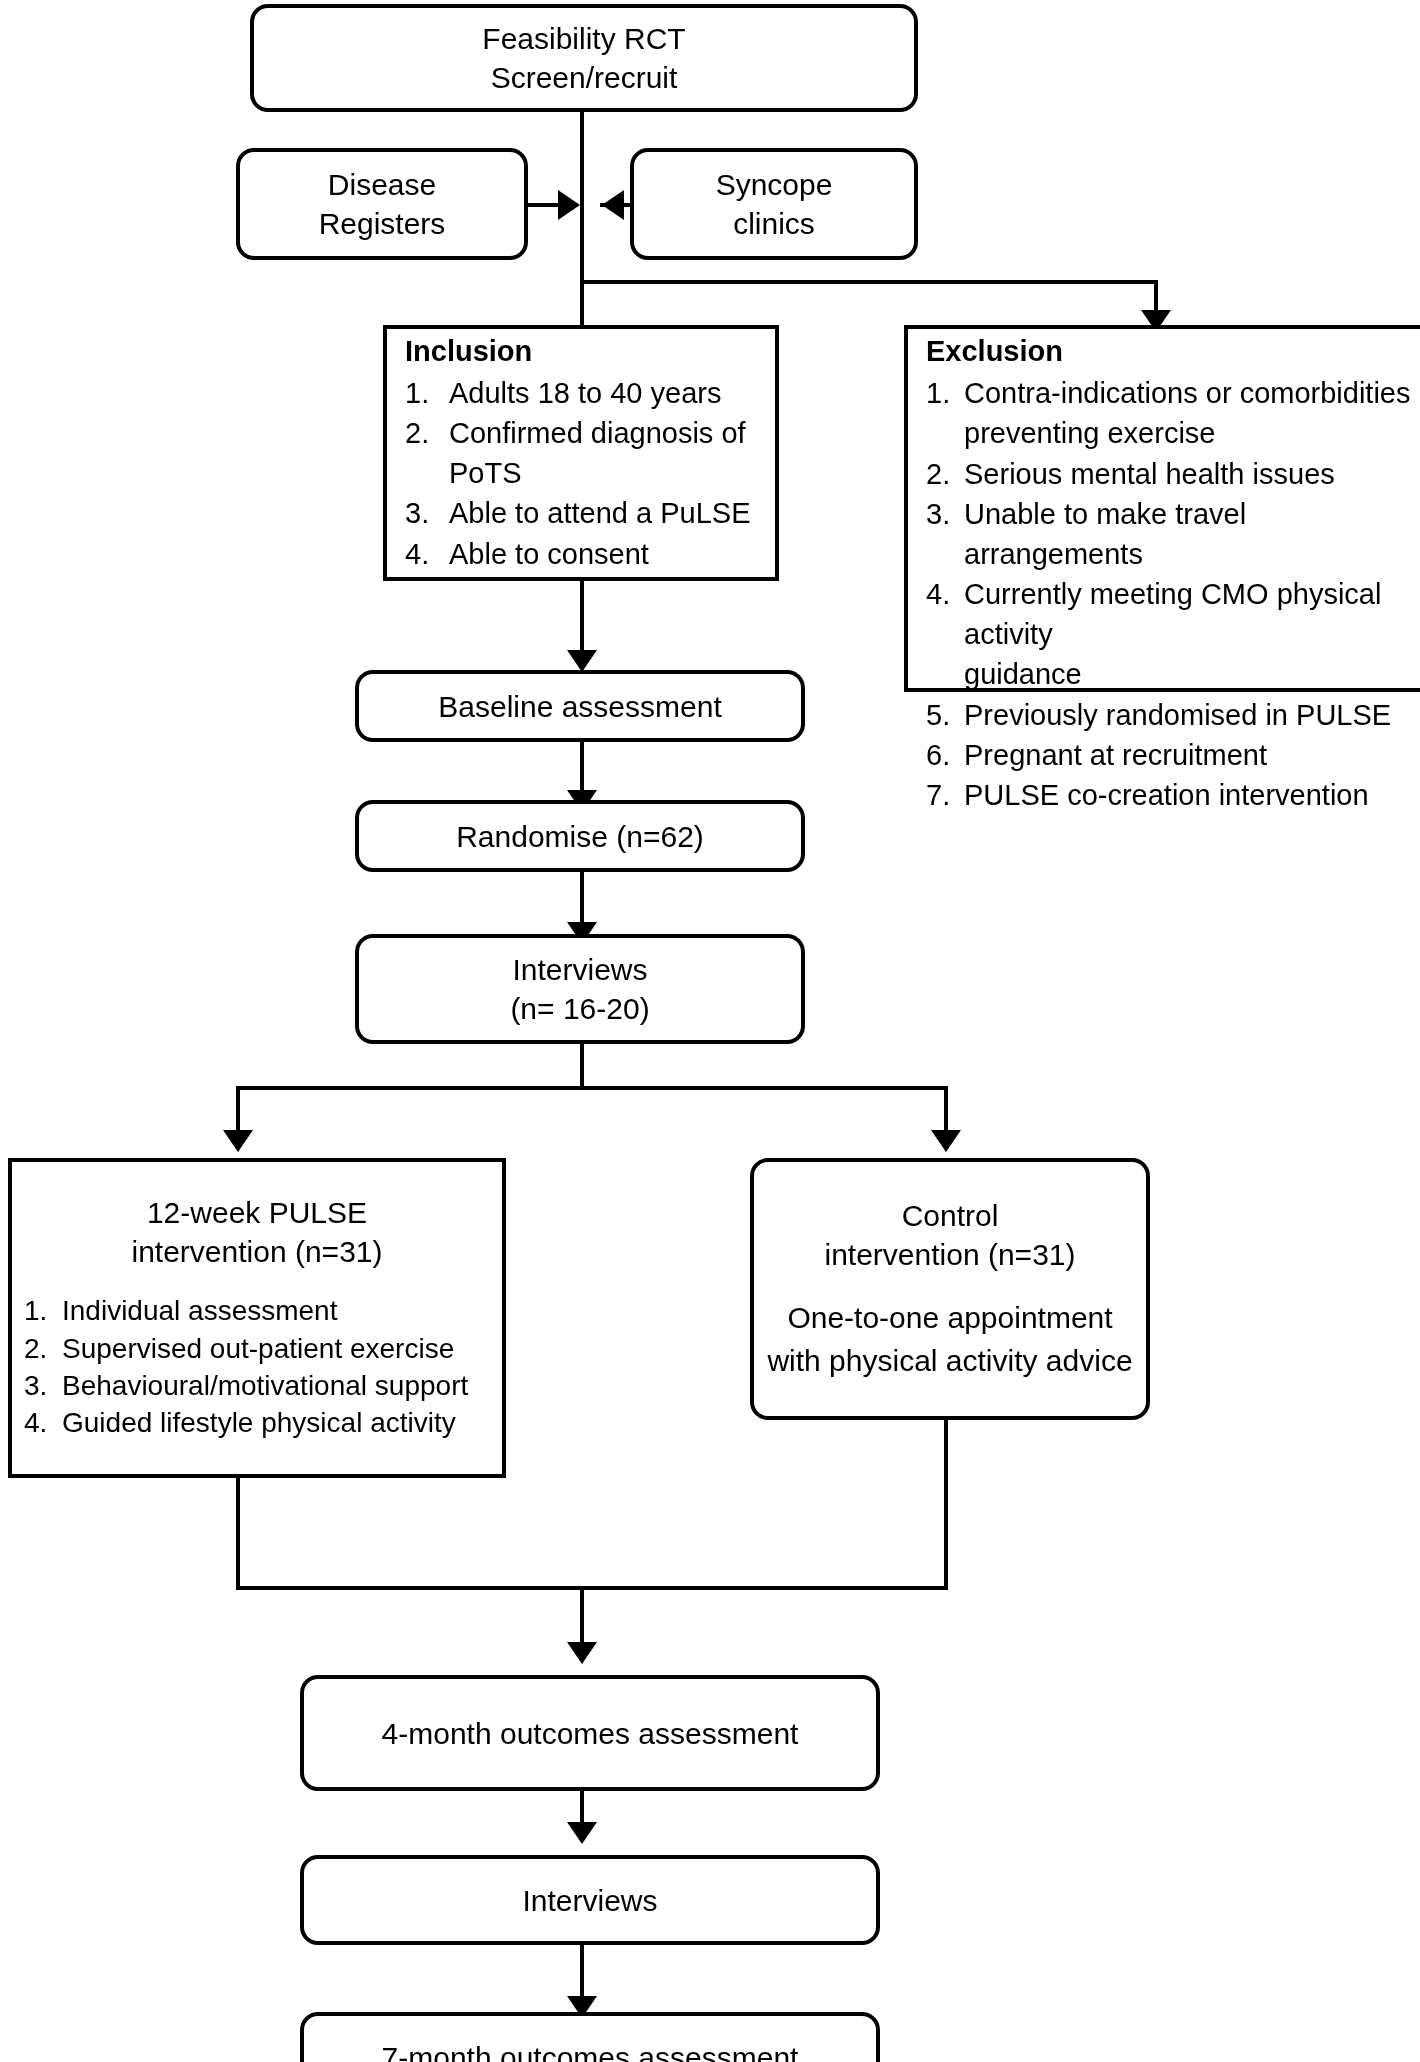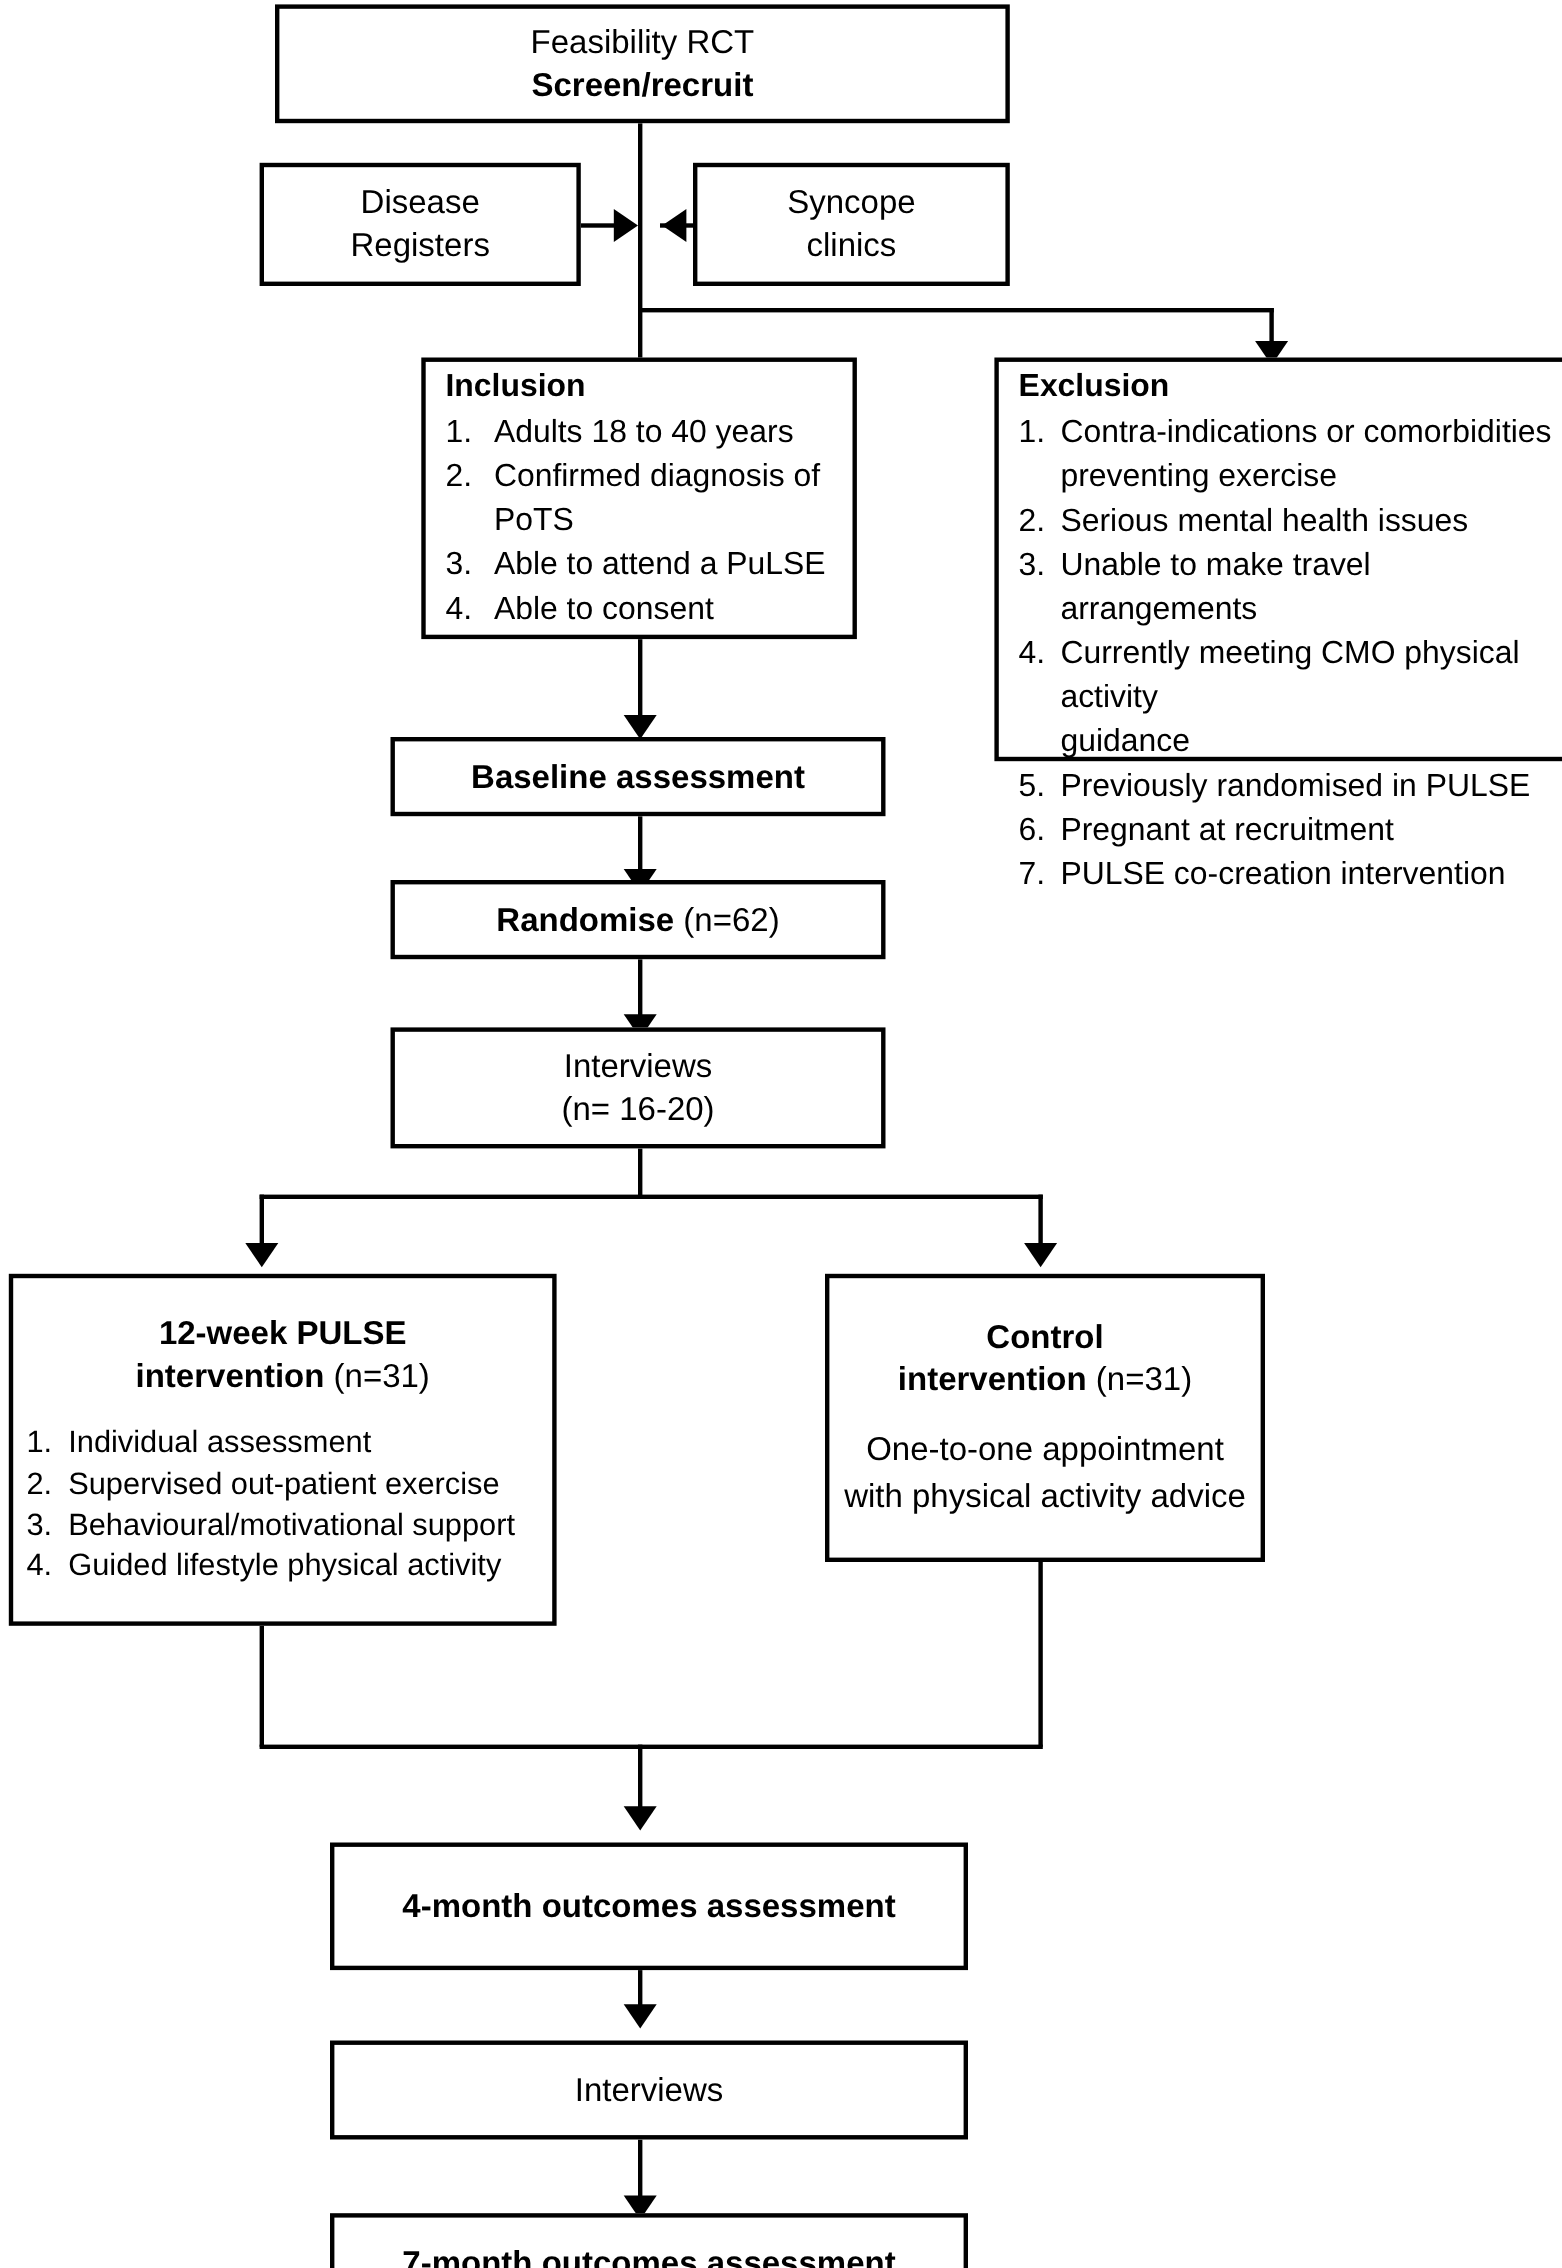--- a/index.html
+++ b/index.html
@@ -21,23 +21,23 @@
   }
   .box {
     position: absolute;
     border: 4px solid #000000;
     background: #ffffff;
     display: flex;
     flex-direction: column;
     justify-content: center;
     z-index: 5;
   }
-  .box.center { text-align: center; }
+  .box.center { text-align: center; border-radius: 18px; }
   .ttl { font-size: 30px; line-height: 1.3; }
-  .bold { font-weight: bold; }
+  .bold { font-weight: normal; }
   .listbox {
     padding: 6px 16px 14px 18px;
     justify-content: flex-start;
   }
   .lhead {
     font-weight: bold;
     font-size: 29px;
     margin-bottom: 6px;
   }
   ol.items {

